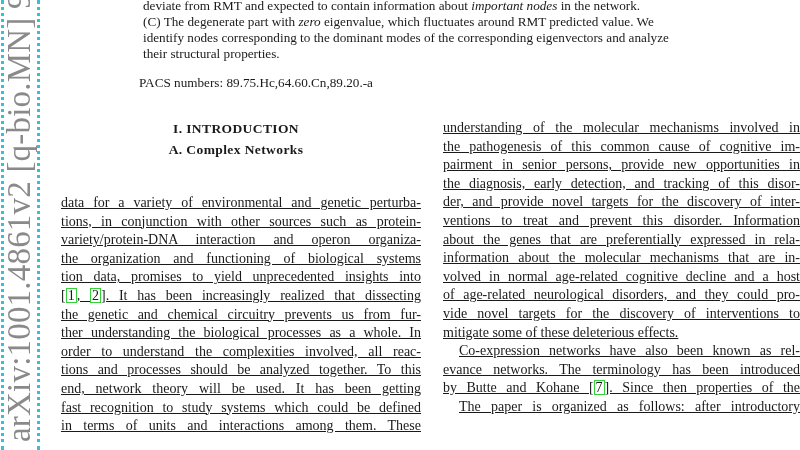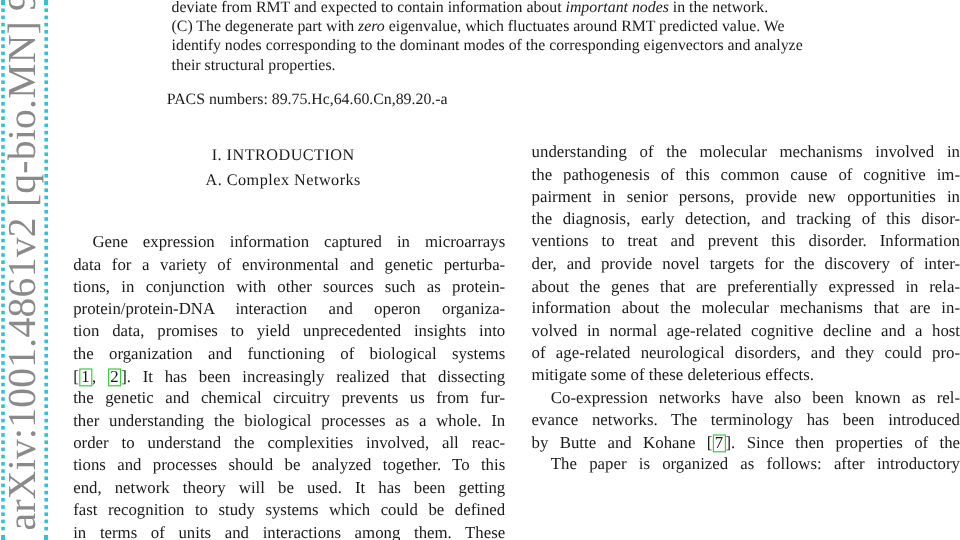--- a/index.html
+++ b/index.html
@@ -24,27 +24,27 @@
   }
   .abstract {
     position:absolute; left:143px; top:-2px; width:660px;
     font-size:13.2px; line-height:16px; text-align:left;
   }
   .abstract .line { white-space:nowrap; display:block; }
   .pacs { position:absolute; left:139px; top:75px; font-size:13.2px; }
   .col-left { position:absolute; left:61px; top:115px; width:360px; }
   .col-right { position:absolute; left:443px; top:115px; width:357px; }
   .section-head {
-    text-align:center; font-weight:normal; font-size:13.5px; letter-spacing:0.4px;
+    text-align:center; font-weight:bold; font-size:13.5px; letter-spacing:0.4px;
     margin-left:-10px;
   }
   .sec1 { position:absolute; left:0; top:6px; width:370px; }
   .sec2 { position:absolute; left:0; top:27px; width:370px; }
   .para { font-size:14px; line-height:18.6px; }
-  .para .line { display:block; white-space:nowrap; text-align:justify; text-align-last:justify; }
+  .para .line { display:block; white-space:nowrap; text-align:justify; text-align-last:justify;text-decoration:underline; }
   .para .line.last { text-align-last:left; }
   .para .line.indent { text-indent:16px; }
   .left-body { position:absolute; left:0; top:79px; width:360px; }
   .right-body { position:absolute; left:0; top:4px; width:357px; }
   .cite {
     display:inline-block; border:1.5px solid #36d03a; padding:0 1px; line-height:13px;
   }
   .italic { font-style:italic; }
 </style>
 </head>
@@ -66,50 +66,50 @@
   <span class="line">identify nodes corresponding to the dominant modes of the corresponding eigenvectors and analyze</span>
   <span class="line">their structural properties.</span>
 </div>
 
 <div class="pacs">PACS numbers: 89.75.Hc,64.60.Cn,89.20.-a</div>
 
 <div class="col-left">
   <div class="section-head sec1">I.   INTRODUCTION</div>
   <div class="section-head sec2">A.   Complex Networks</div>
   <div class="para left-body">
-    <span class="line indent">Gene expression information captured in microarrays</span>
     <span class="line">data for a variety of environmental and genetic perturba-</span>
     <span class="line">tions, in conjunction with other sources such as protein-</span>
-    <span class="line">protein/protein-DNA interaction and operon organiza-</span>
+    <span class="line">variety/protein-DNA interaction and operon organiza-</span>
+    <span class="line">the organization and functioning of biological systems</span>
     <span class="line">tion data, promises to yield unprecedented insights into</span>
-    <span class="line">the organization and functioning of biological systems</span>
     <span class="line"><span>[</span><span class="cite">1</span><span>, </span><span class="cite">2</span><span>].  It has been increasingly realized that dissecting</span></span>
     <span class="line">the genetic and chemical circuitry prevents us from fur-</span>
     <span class="line">ther understanding the biological processes as a whole. In</span>
     <span class="line">order to understand the complexities involved, all reac-</span>
     <span class="line">tions and processes should be analyzed together. To this</span>
     <span class="line">end, network theory will be used. It has been getting</span>
     <span class="line">fast recognition to study systems which could be defined</span>
     <span class="line">in terms of units and interactions among them. These</span>
 
   </div>
 </div>
 
 <div class="col-right">
   <div class="para right-body">
     <span class="line">understanding of the molecular mechanisms involved in</span>
     <span class="line">the pathogenesis of this common cause of cognitive im-</span>
     <span class="line">pairment in senior persons, provide new opportunities in</span>
     <span class="line">the diagnosis, early detection, and tracking of this disor-</span>
+    <span class="line">der, and provide novel targets for the discovery of inter-</span>
     <span class="line">ventions to treat and prevent this disorder. Information</span>
-    <span class="line">der, and provide novel targets for the discovery of inter-</span>
     <span class="line">about the genes that are preferentially expressed in rela-</span>
     <span class="line">information about the molecular mechanisms that are in-</span>
     <span class="line">volved in normal age-related cognitive decline and a host</span>
     <span class="line">of age-related neurological disorders, and they could pro-</span>
+    <span class="line">vide novel targets for the discovery of interventions to</span>
     <span class="line last">mitigate some of these deleterious effects.</span>
 
     <span class="line indent">Co-expression networks have also been known as rel-</span>
     <span class="line">evance networks. The terminology has been introduced</span>
     <span class="line"><span>by Butte and Kohane [</span><span class="cite">7</span><span>].  Since then properties of the</span></span>
 
     <span class="line indent">The paper is organized as follows: after introductory</span>
 
   </div>
 </div>

